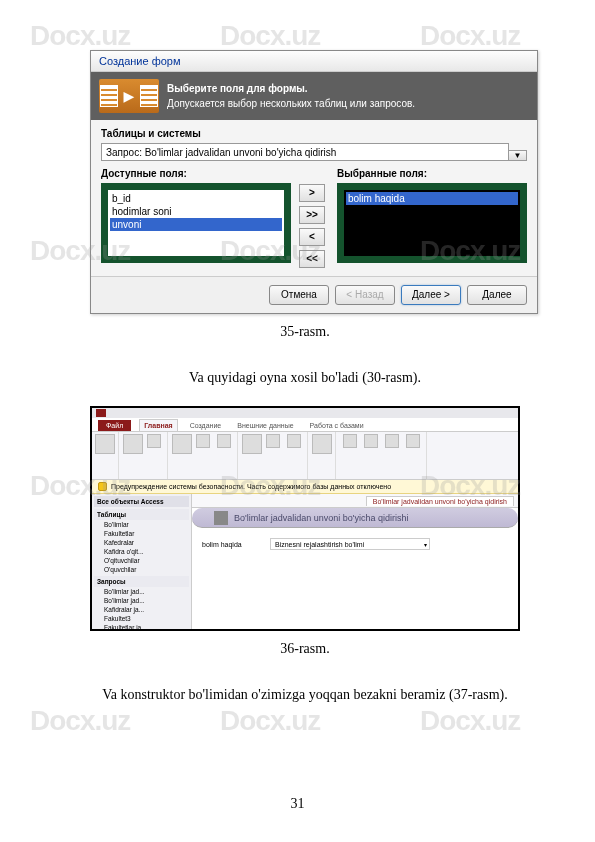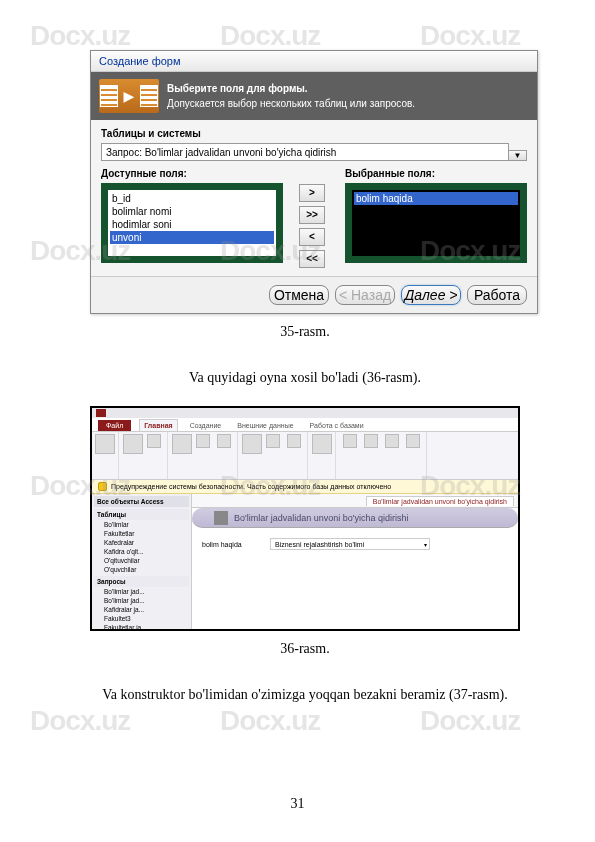--- a/index.html
+++ b/index.html
@@ -127,21 +127,21 @@
       border: 1px solid #999;
       border-left: none;
       background: linear-gradient(#f8f8f8,#ddd);
       display: flex;
       align-items: center;
       justify-content: center;
       font-size: 8px;
     }
     .field-row {
       display: flex;
-      gap: 16px;
+      gap: 8px;
     }
     .field-col {
       flex: 1;
     }
     .field-col-mid {
       width: 30px;
       display: flex;
       flex-direction: column;
       gap: 4px;
       padding-top: 16px;
@@ -172,29 +172,28 @@
       justify-content: flex-end;
       gap: 6px;
       border-top: 1px solid #ccc;
       background: #f0f0f0;
     }
     .dlg-btn {
       min-width: 60px;
       height: 20px;
       border: 1px solid #888;
       background: linear-gradient(#fafafa,#e2e2e2);
-      font-size: 14px;
+      font-size: 10px;
       line-height: 18px;
       text-align: center;
-      border-radius: 8px;
+      border-radius: 3px;
     }
     .dlg-btn.primary {
       border-color: #3a7abd;
       box-shadow: 0 0 2px rgba(58,122,189,0.5);
-      font-style: italic;
     }
     .dlg-btn.disabled { color: #aaa; }
 
     .caption {
       text-align: center;
       font-size: 14px;
       margin: 10px 0 30px 0;
       font-family: "Times New Roman", serif;
     }
     .body-text {
@@ -431,21 +430,20 @@
       <div class="dlg-label">Таблицы и системы</div>
       <div class="dlg-select">
         <div class="dlg-select-input">Запрос: Bo'limlar jadvalidan unvoni bo'yicha qidirish</div>
         <div class="dlg-select-btn">▼</div>
       </div>
       <div class="field-row">
         <div class="field-col">
           <div class="dlg-label">Доступные поля:</div>
           <div class="listbox" id="available-list">
               <div class="list-item">b_id</div>
-              <div class="list-item">bolimlar nomi</div>
               <div class="list-item">hodimlar soni</div>
               <div class="list-item selected">unvoni</div>
             </div>
         </div>
         <div class="field-col-mid">
           <div class="move-btn">&gt;</div>
           <div class="move-btn">&gt;&gt;</div>
           <div class="move-btn">&lt;</div>
           <div class="move-btn">&lt;&lt;</div>
         </div>
@@ -454,27 +452,27 @@
           <div class="listbox listbox-dark" id="selected-list">
               <div class="list-item selected">bolim haqida</div>
             </div>
         </div>
       </div>
     </div>
     <div class="dialog-buttons">
       <div class="dlg-btn">Отмена</div>
       <div class="dlg-btn disabled">&lt; Назад</div>
       <div class="dlg-btn primary">Далее &gt;</div>
-      <div class="dlg-btn">Работа</div>
+      <div class="dlg-btn">Далее</div>
     </div>
   </div>
 
   <div class="caption">35-rasm.</div>
 
-  <div class="body-text">Va quyidagi oyna xosil bo'ladi (36-rasm).</div>
+  <div class="body-text">Va quyidagi oyna xosil bo'ladi (30-rasm).</div>
 
   <div class="access-window">
     <div class="access-titlebar">
       <div class="corner"></div>
     </div>
     <div class="ribbon-tabs">
       <div class="ribbon-tab file">Файл</div>
       <div class="ribbon-tab active">Главная</div>
       <div class="ribbon-tab">Создание</div>
       <div class="ribbon-tab">Внешние данные</div>

